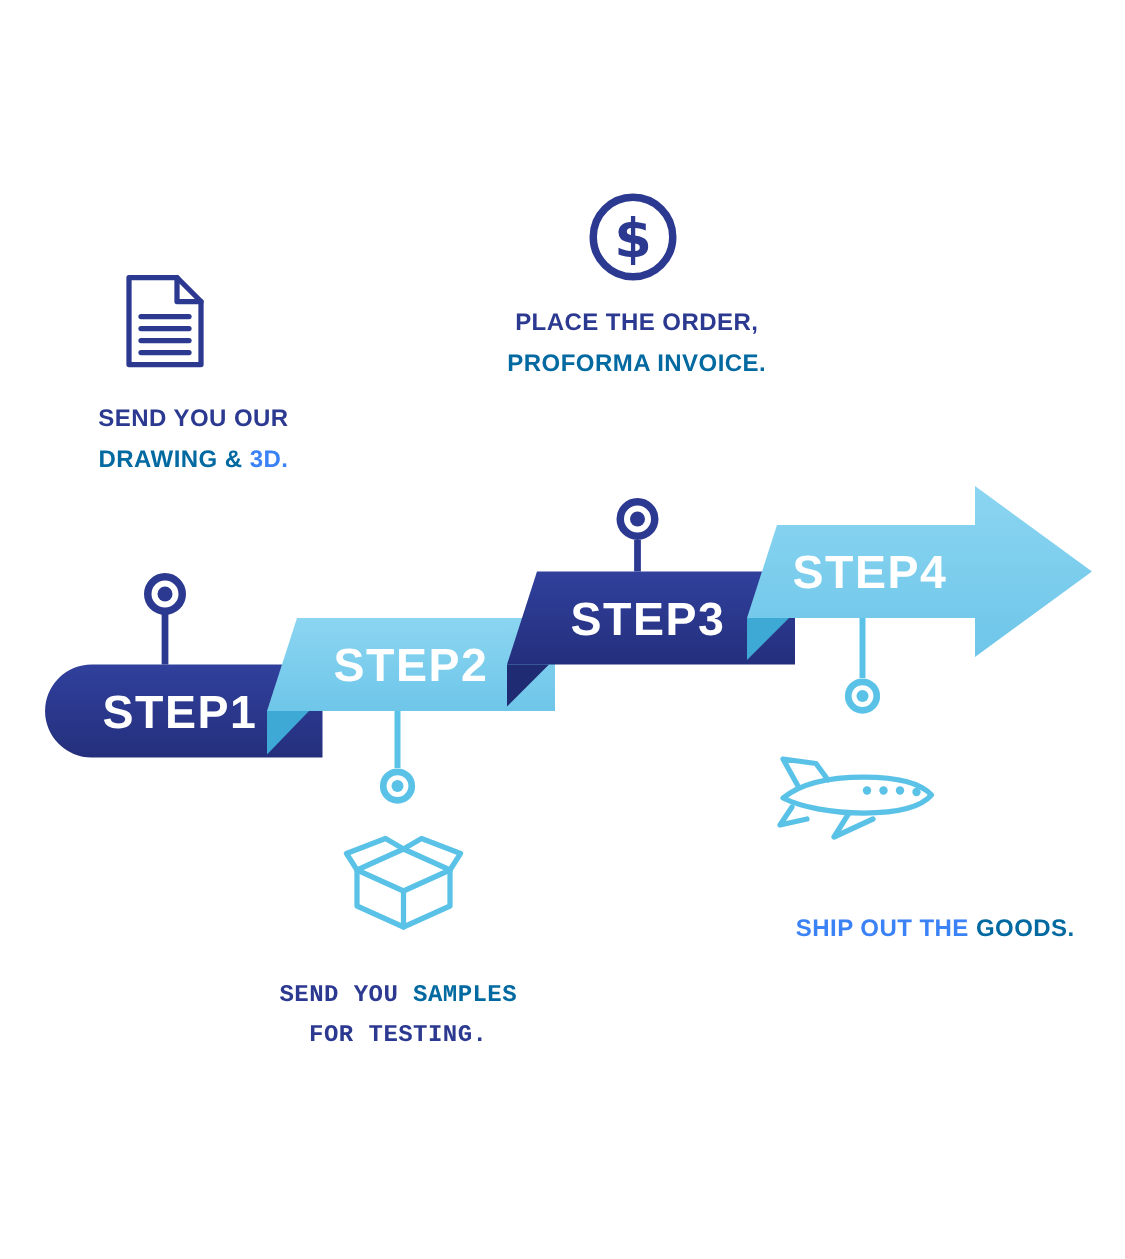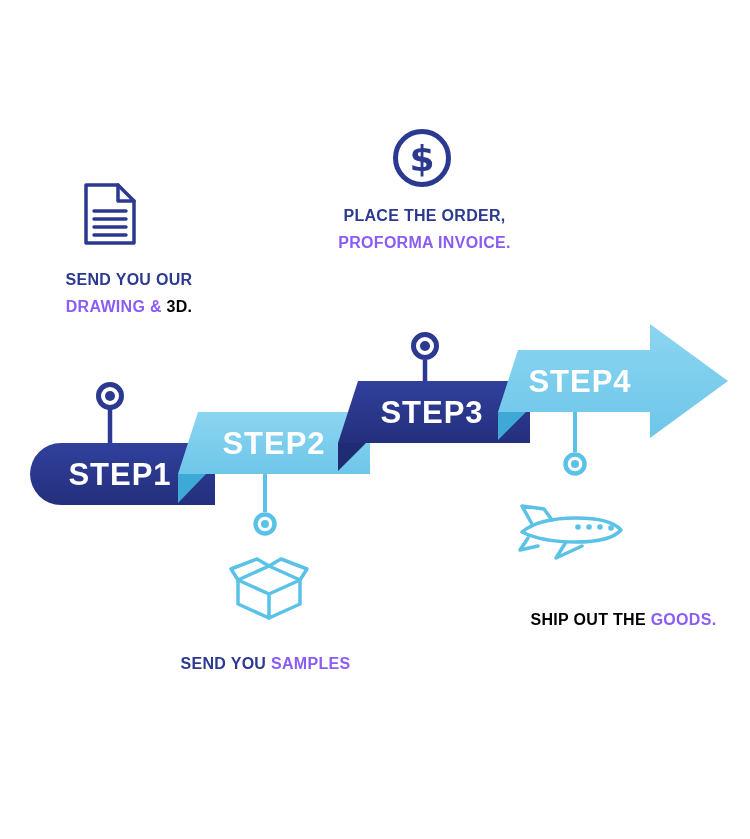--- a/index.html
+++ b/index.html
@@ -28,22 +28,22 @@
   }
   .caption{
     position:absolute;
     font-weight:700;
     text-align:center;
     font-size:16px;
     line-height:27px;
     letter-spacing:0.3px;
   }
   .t-navy{color:#2B3990;}
-  .t-orange{color:#8b5cf6;}
-  .t-cyan{color:#000000;}
+  .t-orange{color:#0369a1;}
+  .t-cyan{color:#3b82f6;}
   .nowrap{white-space:nowrap;}
 </style>
 </head>
 <body>
 
 <div class="stage">
 
   <svg class="overlay" width="750" height="839" viewBox="0 0 750 839">
     <defs>
       <linearGradient id="gNavy" x1="0" y1="0" x2="0" y2="1">
@@ -122,21 +122,22 @@
   <div class="caption" style="left:19px;top:266px;width:220px;">
     <div><span class="t-navy">SEND YOU OUR</span></div>
     <div><span class="t-orange">DRAWING &amp; </span><span class="t-cyan">3D.</span></div>
   </div>
 
   <div class="caption" style="left:292px;top:202px;width:265px;">
     <div><span class="t-navy">PLACE THE ORDER,</span></div>
     <div><span class="t-orange">PROFORMA INVOICE.</span></div>
   </div>
 
-  <div class="caption" style="left:138px;top:650px;width:255px;">
+  <div class="caption" style="left:138px;top:650px;width:255px;font-family:Liberation Mono, monospace;">
     <div class="nowrap"><span class="t-navy">SEND YOU </span><span class="t-orange">SAMPLES</span></div>
+    <div><span class="t-navy">FOR TESTING.</span></div>
   </div>
 
   <div class="caption nowrap" style="left:448px;top:606px;width:275px;margin-left:38px;">
     <span class="t-cyan">SHIP OUT THE </span><span class="t-orange">GOODS.</span>
   </div>
 
 </div>
 
 </body></html>

